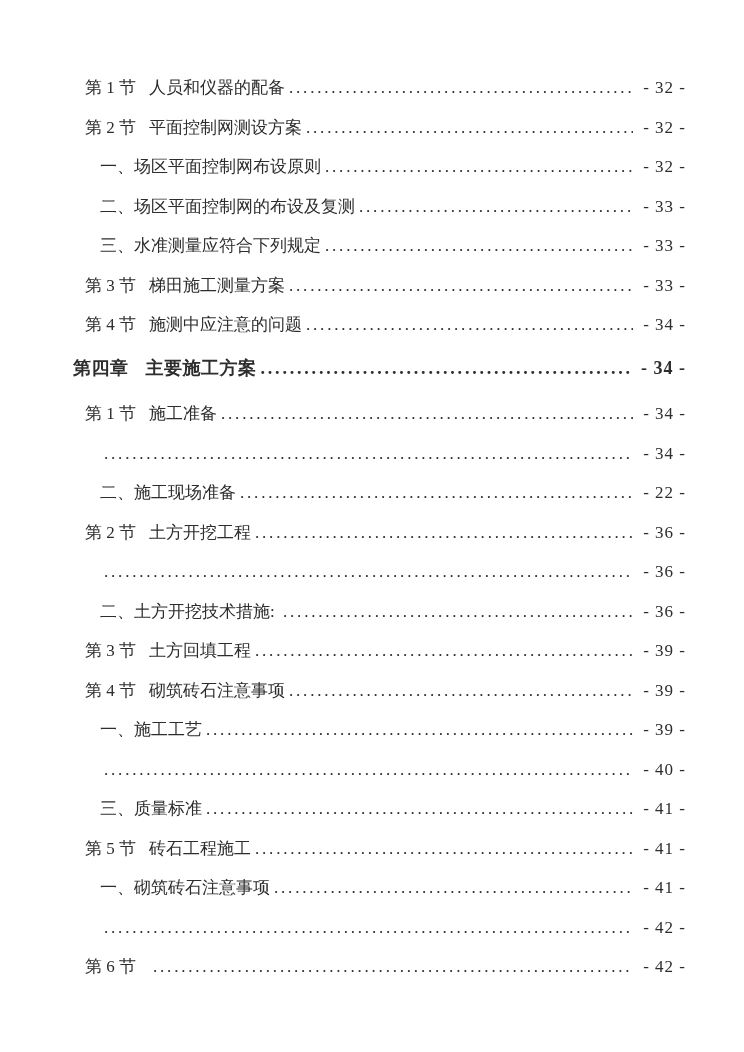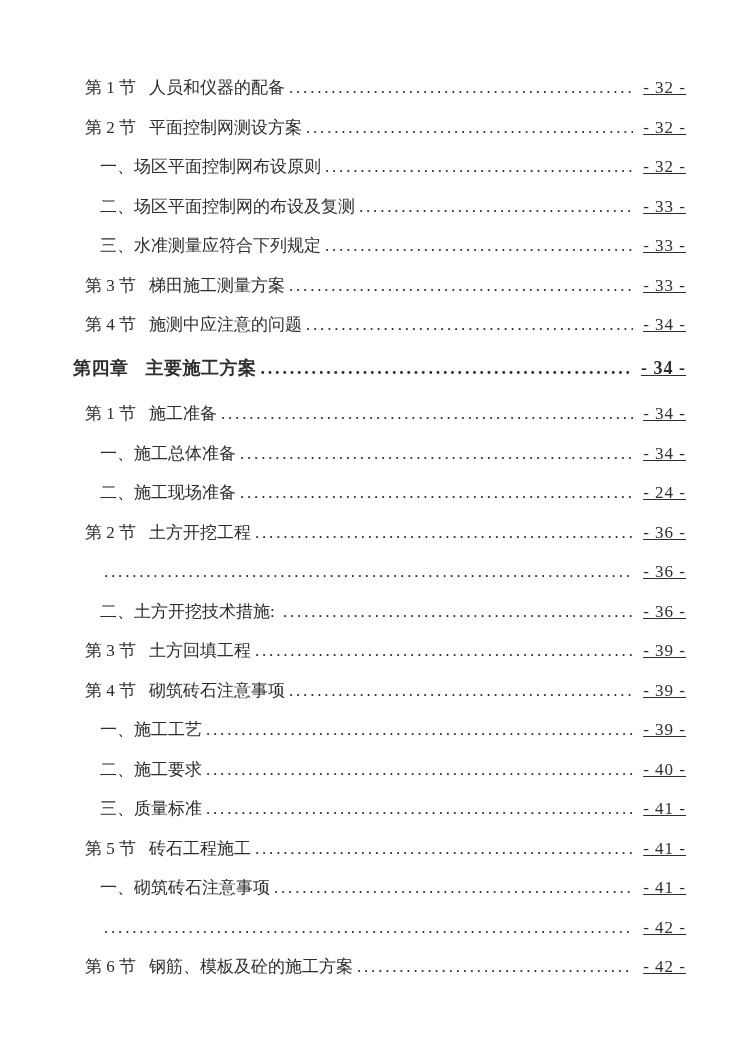--- a/index.html
+++ b/index.html
@@ -55,21 +55,20 @@
     margin-left: 4px;
     margin-right: 1px;
     min-width: 20px;
   }
   .toc-page {
     flex: 0 0 auto;
     white-space: pre;
     min-width: 52px;
     text-align: right;
     letter-spacing: 1px;
-    text-decoration: underline;
   }
 </style>
 </head>
 <body>
 
 <div class="page">
   <div class="toc" id="toc">
   <div class="toc-row section">
     <span class="toc-label">第 1 节</span>
     <span class="toc-title">人员和仪器的配备</span>
@@ -128,30 +127,29 @@
 
   <div class="toc-row section">
     <span class="toc-label">第 1 节</span>
     <span class="toc-title">施工准备</span>
     <span class="toc-dots">........................................................................................................................</span>
     <span class="toc-page">- 34 -</span>
   </div>
 
   <div class="toc-row sub">
 
-    <span class="toc-title">一、施工总体准备</span>
     <span class="toc-dots">........................................................................................................................</span>
     <span class="toc-page">- 34 -</span>
   </div>
 
   <div class="toc-row sub">
 
     <span class="toc-title">二、施工现场准备</span>
     <span class="toc-dots">........................................................................................................................</span>
-    <span class="toc-page">- 24 -</span>
+    <span class="toc-page">- 22 -</span>
   </div>
 
   <div class="toc-row section">
     <span class="toc-label">第 2 节</span>
     <span class="toc-title">土方开挖工程</span>
     <span class="toc-dots">........................................................................................................................</span>
     <span class="toc-page">- 36 -</span>
   </div>
 
   <div class="toc-row sub">
@@ -183,21 +181,20 @@
 
   <div class="toc-row sub">
 
     <span class="toc-title">一、施工工艺</span>
     <span class="toc-dots">........................................................................................................................</span>
     <span class="toc-page">- 39 -</span>
   </div>
 
   <div class="toc-row sub">
 
-    <span class="toc-title">二、施工要求</span>
     <span class="toc-dots">........................................................................................................................</span>
     <span class="toc-page">- 40 -</span>
   </div>
 
   <div class="toc-row sub">
 
     <span class="toc-title">三、质量标准</span>
     <span class="toc-dots">........................................................................................................................</span>
     <span class="toc-page">- 41 -</span>
   </div>
@@ -217,18 +214,17 @@
   </div>
 
   <div class="toc-row sub">
 
     <span class="toc-dots">........................................................................................................................</span>
     <span class="toc-page">- 42 -</span>
   </div>
 
   <div class="toc-row section">
     <span class="toc-label">第 6 节</span>
-    <span class="toc-title">钢筋、模板及砼的施工方案</span>
     <span class="toc-dots">........................................................................................................................</span>
     <span class="toc-page">- 42 -</span>
   </div>
 </div>
 </div>
 
 </body></html>

